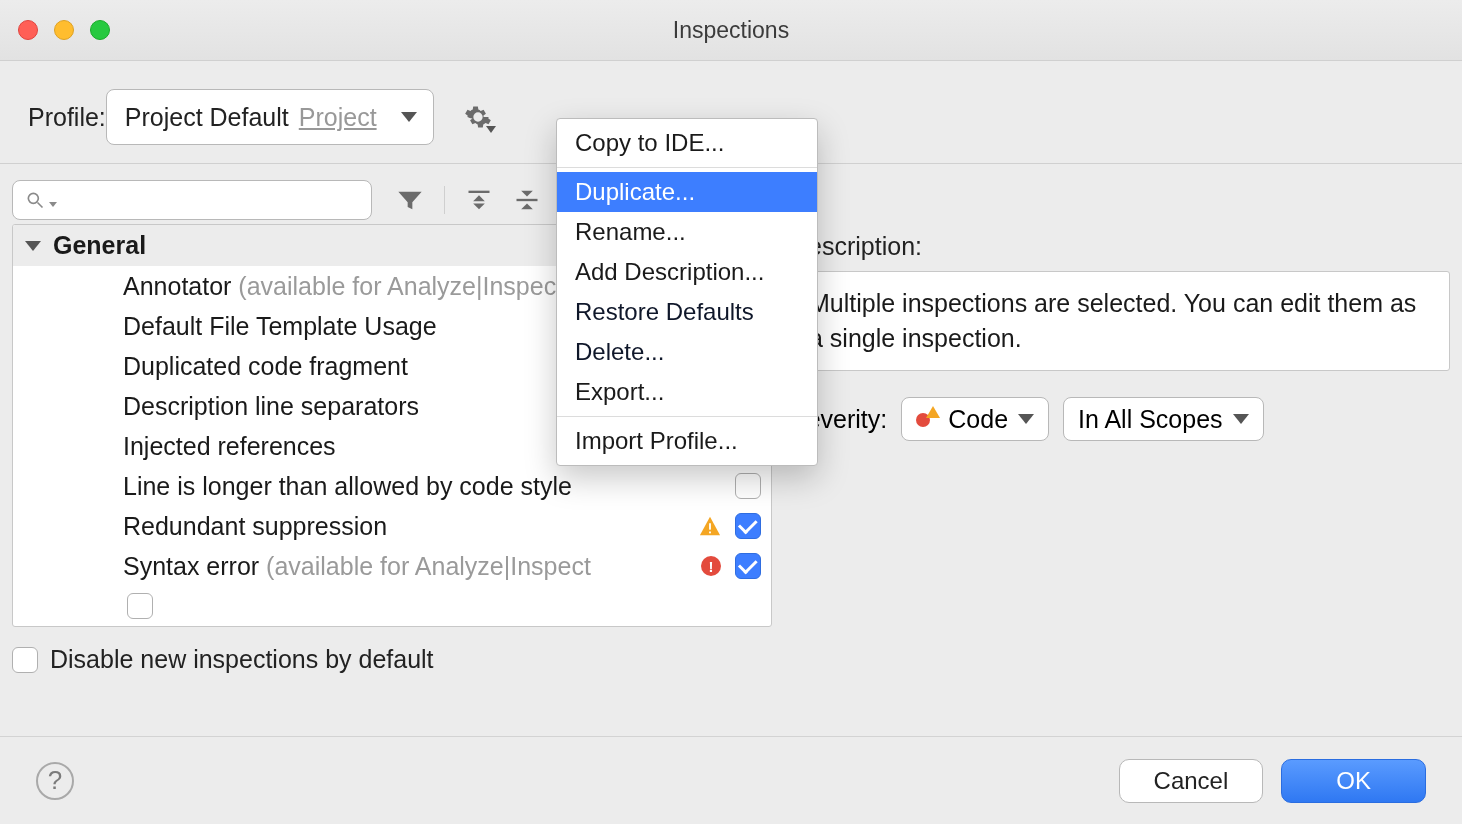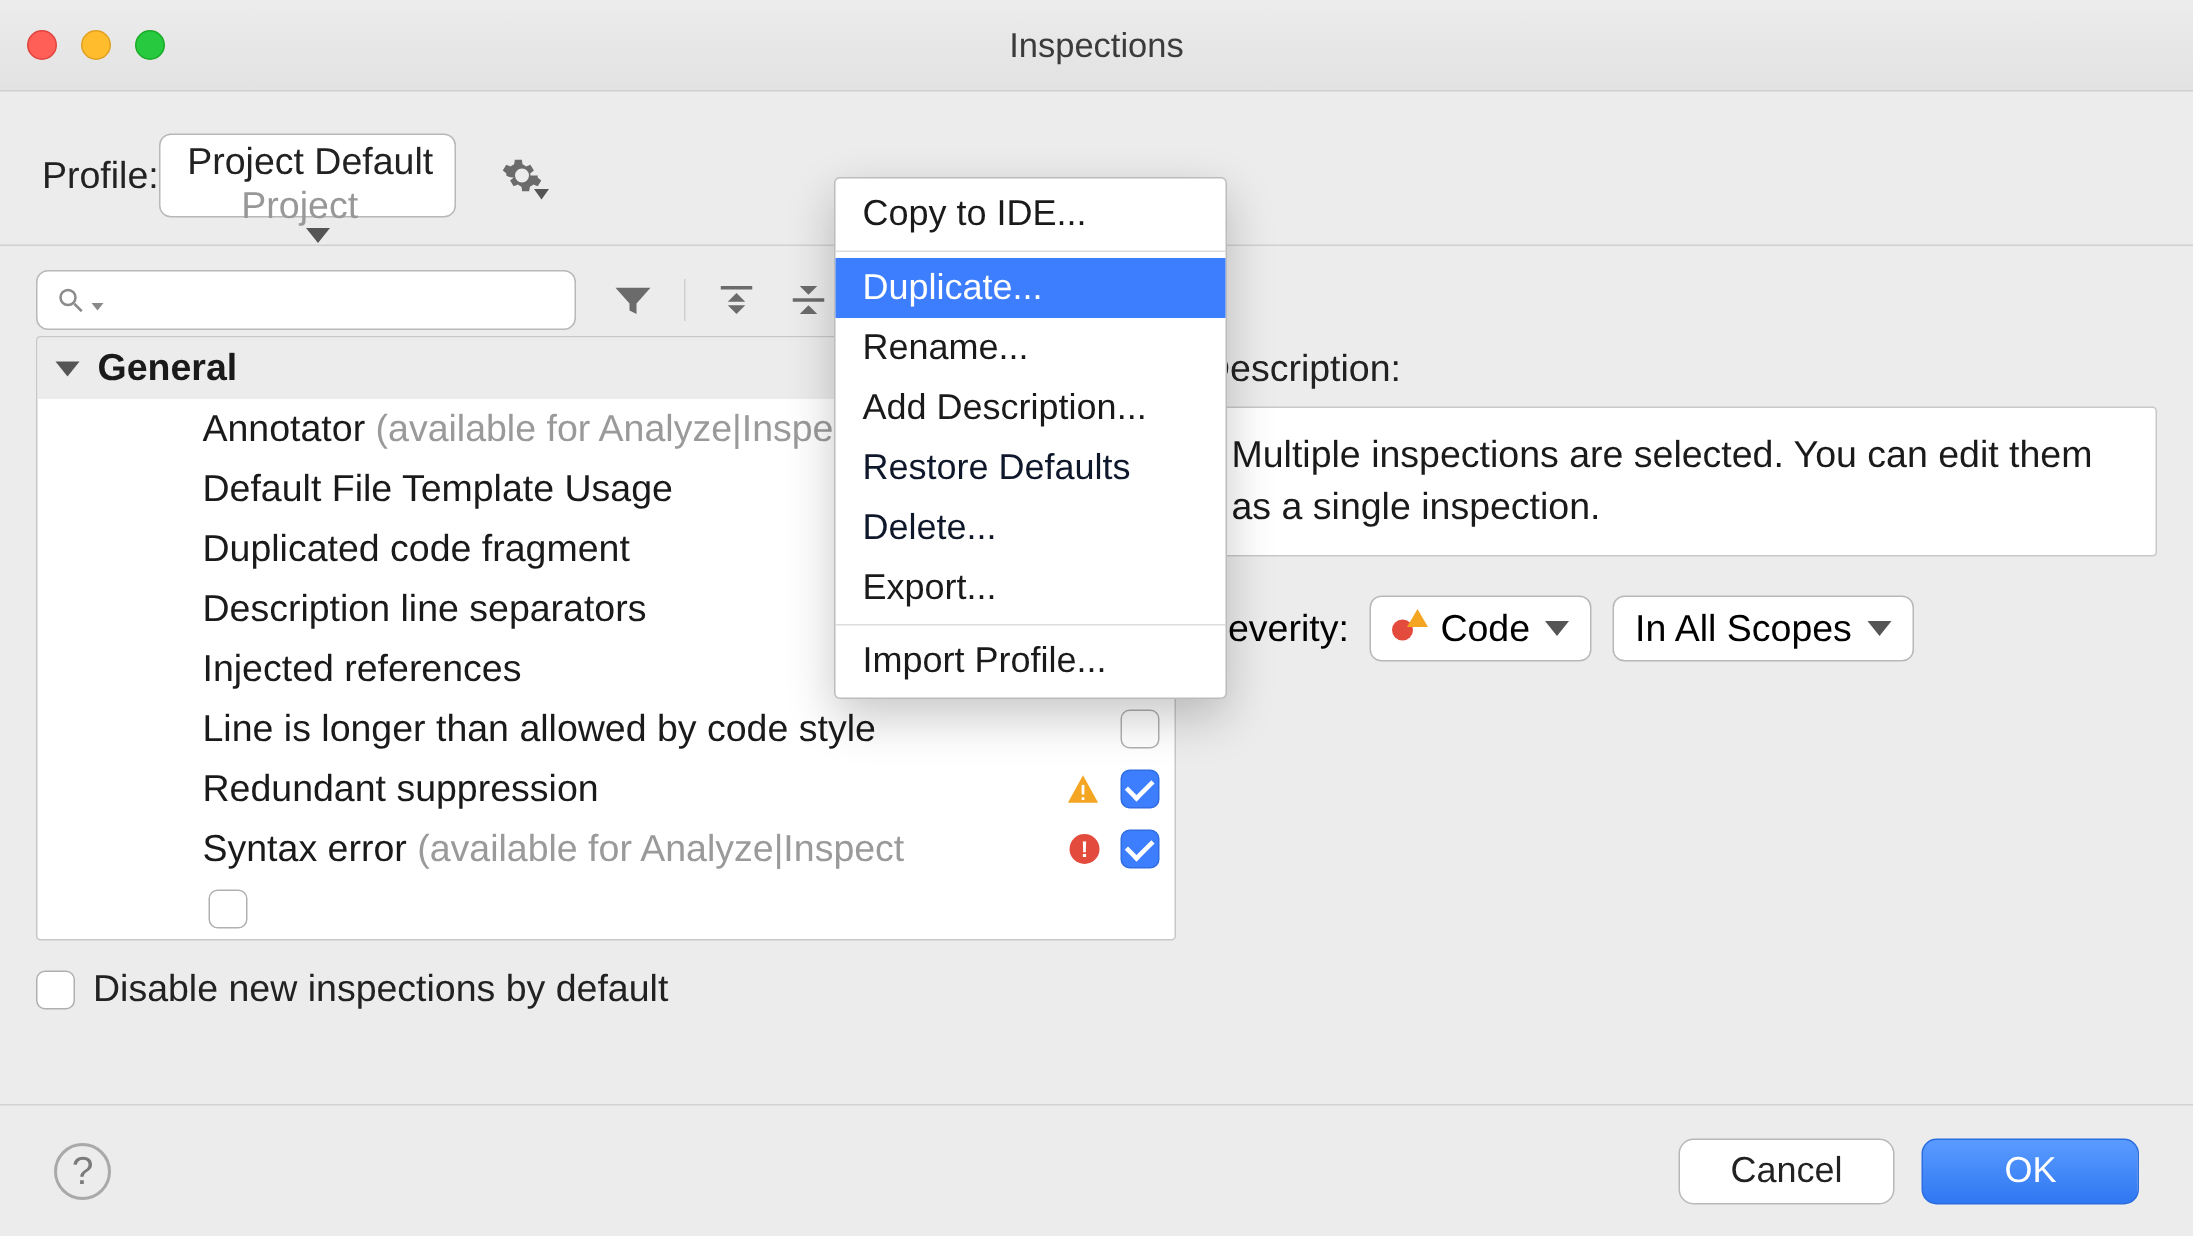--- a/index.html
+++ b/index.html
@@ -49,26 +49,25 @@
     align-items: center;
     font-size: 25px;
   }
   .profile-label { color: #222; }
   .profile-select {
     display: inline-flex;
     align-items: center;
     border: 1px solid #b8b8b8;
     border-radius: 8px;
     background: #fff;
-    padding: 4px 4px 4px 18px;
+    padding: 4px 16px 4px 18px;
     height: 56px;
-    flex-direction: column;
   }
   .profile-select .main { color:#222; margin-right:10px;}
-  .profile-select .sub { color:#989898; margin-right:24px;}
+  .profile-select .sub { color:#989898; margin-right:24px;text-decoration:underline;}
   .caret-down {
     width: 0; height: 0;
     border-left: 8px solid transparent;
     border-right: 8px solid transparent;
     border-top: 10px solid #555;
   }
   .gear-btn {
     display:inline-flex; align-items:center;
     color:#6b6b6b;
     margin-left: 30px;
@@ -85,21 +84,21 @@
 
   .hr {
     border: none;
     border-top: 1px solid #d0d0d0;
     margin: 18px -28px 0 -28px;
   }
 
   
   .content {
     display: flex;
-    padding: 0 24px;
+    padding: 0 12px;
     gap: 18px;
     margin-top: 12px;
   }
   .left {
     width: 760px;
     display:flex; flex-direction:column;
   }
   .right {
     flex: 1;
   }

